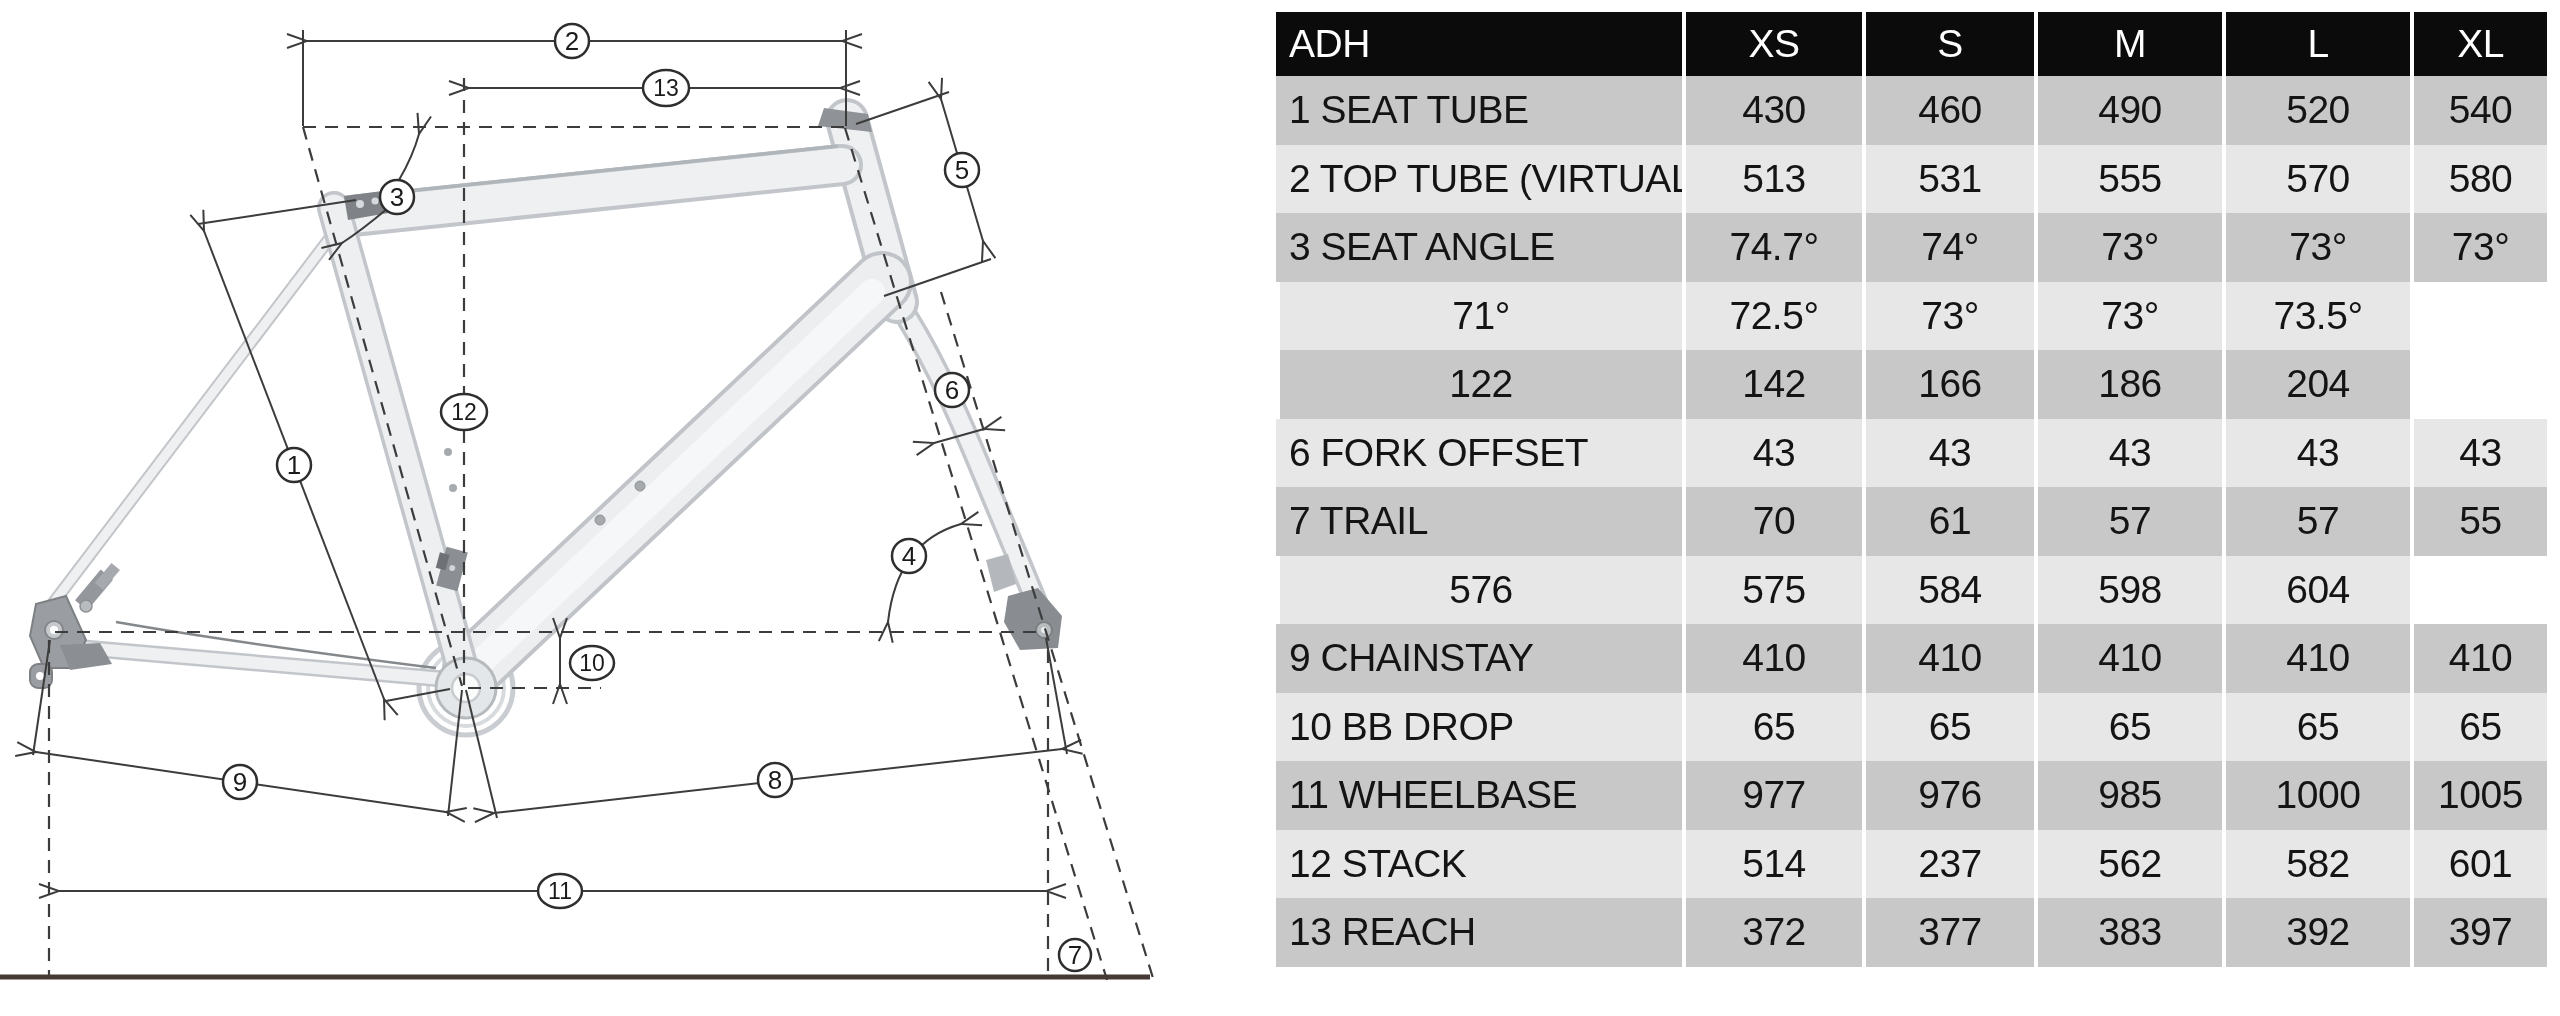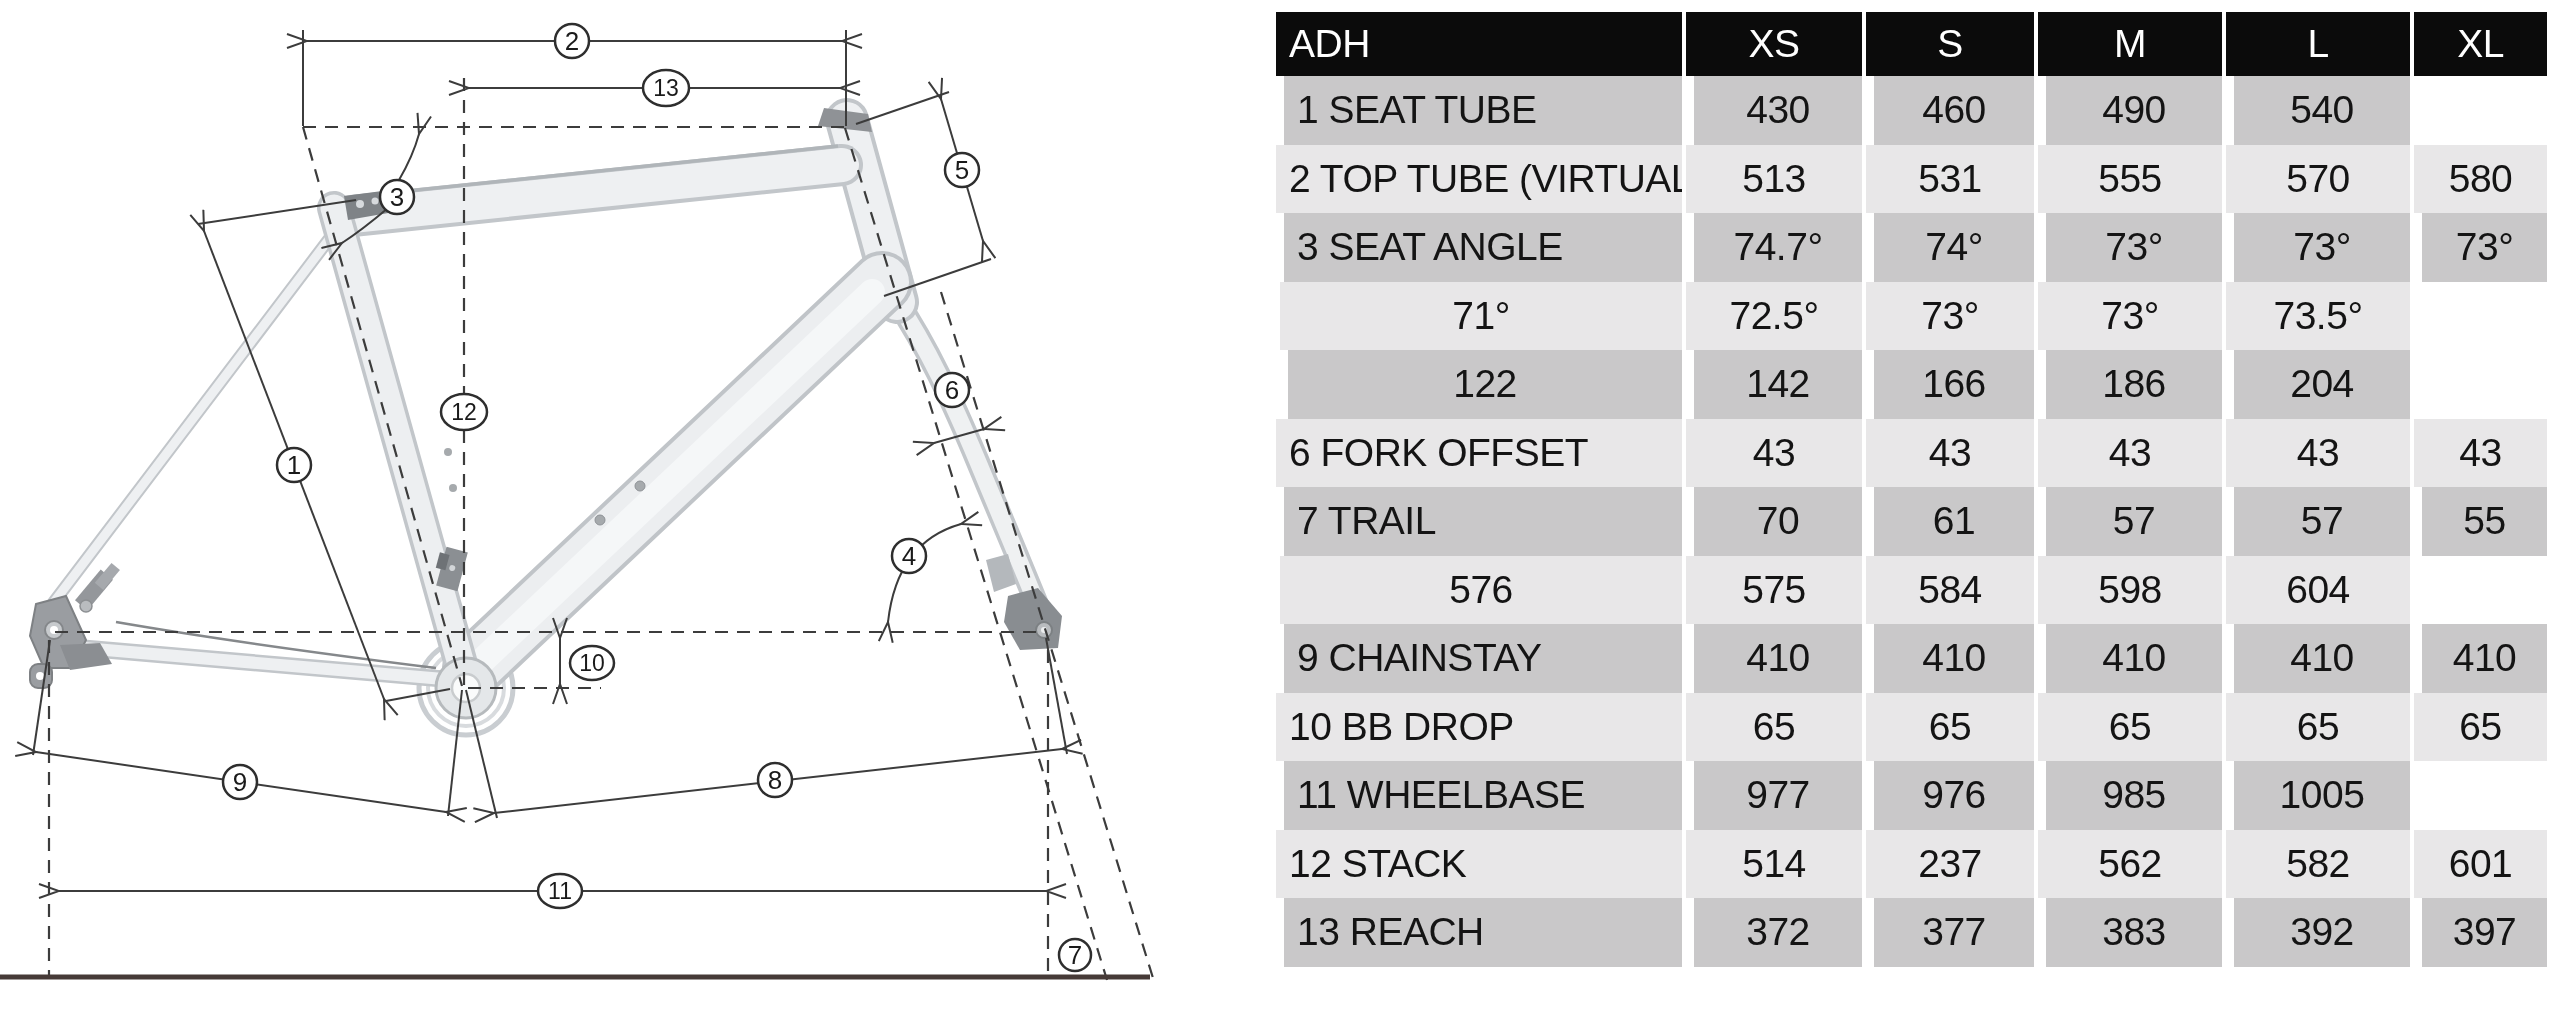--- a/index.html
+++ b/index.html
@@ -9,21 +9,21 @@
   
   #geo-table{position:absolute;left:1276px;top:12px;width:1271px;}
   .t-row{display:grid;grid-template-columns:406px 180px 172px 188px 188px 137px;}
   .t-row.t-header{height:64px;}
   .t-row.t-data{height:68.5px;}
   .t-cell{display:flex;align-items:center;font-size:39px;letter-spacing:-0.5px;
           color:#141414;overflow:hidden;white-space:nowrap;}
   .t-cell.c-label{justify-content:flex-start;padding-left:13px;}
   .t-cell.c-val{justify-content:center;border-left:4px solid #ffffff;}
   .t-header .t-cell{background:#0b0b0b;color:#ffffff;}
-  .t-row.dark .t-cell{background:#c9c8c9;margin-left:8px;}
+  .t-row.dark .t-cell{background:#c9c8c9;}
   .t-row.light .t-cell{background:#e8e7e8;}
   svg text{font-family:"Liberation Sans","DejaVu Sans",sans-serif;fill:#1a1a1a;}
 </style>
 </head>
 <body>
 
 <svg id="diagram" viewBox="0 0 1280 1016" xmlns="http://www.w3.org/2000/svg">
   <defs>
     <marker id="ah" viewBox="0 0 24 16" refX="2" refY="8" markerWidth="24" markerHeight="16" orient="auto-start-reverse" markerUnits="userSpaceOnUse">
       <path d="M22,1 L2,8 L22,15" fill="none" stroke="#3c3c3c" stroke-width="2"></path>
@@ -214,20 +214,21 @@
       <div class="t-cell c-val">S</div>
       <div class="t-cell c-val">M</div>
       <div class="t-cell c-val">L</div>
       <div class="t-cell c-val">XL</div>
     </div>
     <div class="t-row t-data dark">
       <div class="t-cell c-label">1 SEAT TUBE</div>
       <div class="t-cell c-val">430</div>
       <div class="t-cell c-val">460</div>
       <div class="t-cell c-val">490</div>
+      <div class="t-cell c-val">520</div>
       <div class="t-cell c-val">540</div>
     </div>
     <div class="t-row t-data light">
       <div class="t-cell c-label">2 TOP TUBE (VIRTUAL)</div>
       <div class="t-cell c-val">513</div>
       <div class="t-cell c-val">531</div>
       <div class="t-cell c-val">555</div>
       <div class="t-cell c-val">570</div>
       <div class="t-cell c-val">580</div>
     </div>
@@ -290,20 +291,21 @@
       <div class="t-cell c-val">65</div>
       <div class="t-cell c-val">65</div>
       <div class="t-cell c-val">65</div>
       <div class="t-cell c-val">65</div>
     </div>
     <div class="t-row t-data dark">
       <div class="t-cell c-label">11 WHEELBASE</div>
       <div class="t-cell c-val">977</div>
       <div class="t-cell c-val">976</div>
       <div class="t-cell c-val">985</div>
+      <div class="t-cell c-val">1000</div>
       <div class="t-cell c-val">1005</div>
     </div>
     <div class="t-row t-data light">
       <div class="t-cell c-label">12 STACK</div>
       <div class="t-cell c-val">514</div>
       <div class="t-cell c-val">237</div>
       <div class="t-cell c-val">562</div>
       <div class="t-cell c-val">582</div>
       <div class="t-cell c-val">601</div>
     </div>

